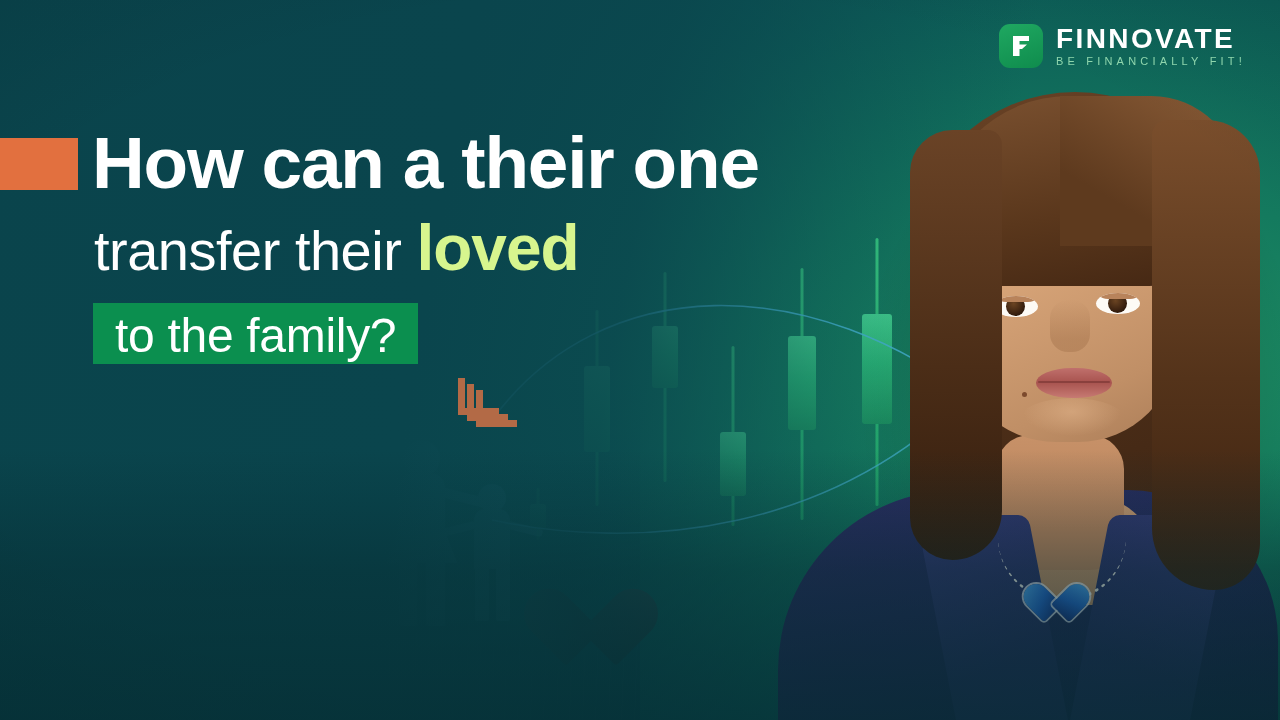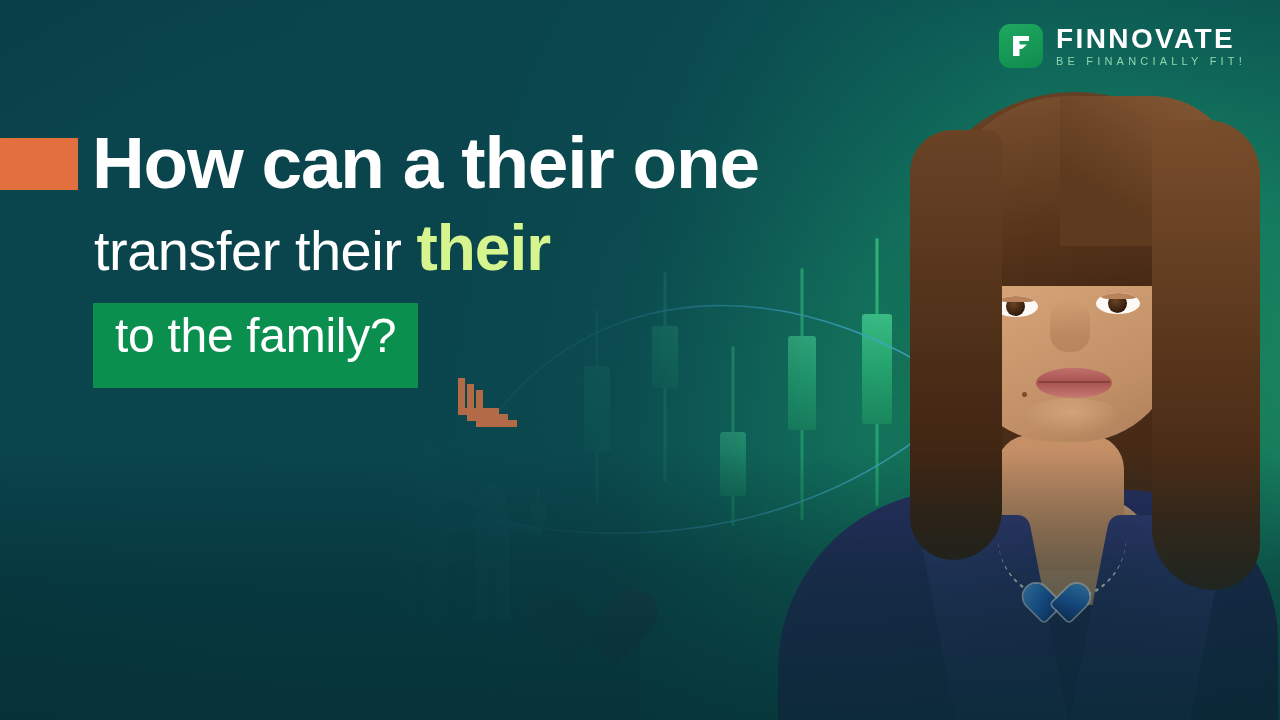--- a/index.html
+++ b/index.html
@@ -204,21 +204,21 @@
     font-size:56px;line-height:1;
     color:#ffffff;letter-spacing:-0.5px;
     white-space:nowrap;
   }
   .subline .accent{
     color:#d7f58e;font-weight:bold;font-size:64px;letter-spacing:-1px;
   }
   .highlight-box{
     position:absolute;left:93px;top:303px;
     background:#0b8f4f;
-    padding:9px 22px 28px 22px;
+    padding:9px 22px 4px 22px;
     font-size:48px;line-height:1;
     color:#ffffff;letter-spacing:-0.3px;
     white-space:nowrap;
   }
 
   
   .chevrons{position:absolute;left:458px;top:368px;width:56px;height:52px;}
   .chev{position:absolute;width:34px;height:30px;
         border-left:7px solid #b36a46;border-bottom:7px solid #b36a46;}
   .chev.c1{left:0;top:10px;}
@@ -406,21 +406,21 @@
       <span class="chev c2"></span>
       <span class="chev c3"></span>
   </div>
 
   <div class="orange-tab"></div>
 
   <div class="headline">How can a their one</div>
 
   <div class="subline">
     <span>transfer their</span>
-    <span class="accent">their</span>
+    <span class="accent">loved</span>
   </div>
 
   <div class="highlight-box">to the family?</div>
 
   <div class="brand">
     <div class="brand-mark">
       <svg width="22" height="24" viewBox="0 0 22 24" aria-hidden="true">
         <path d="M3 2 H19 L19 7 H9.5 L9.5 10.5 H17 L12 15 L9.5 15 L9.5 22 L3 22 Z" fill="#ffffff"></path>
       </svg>
     </div>

